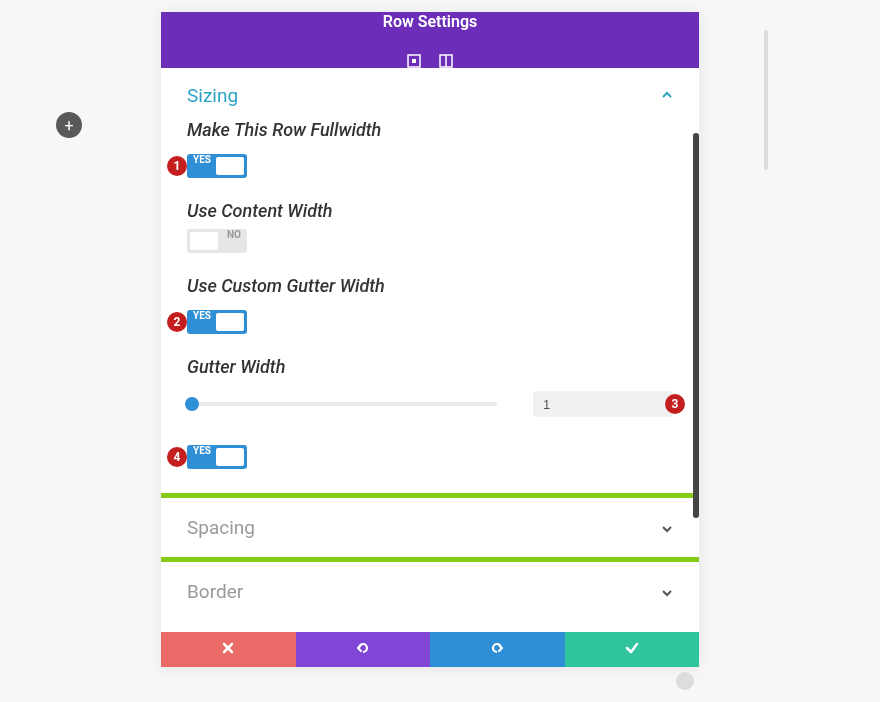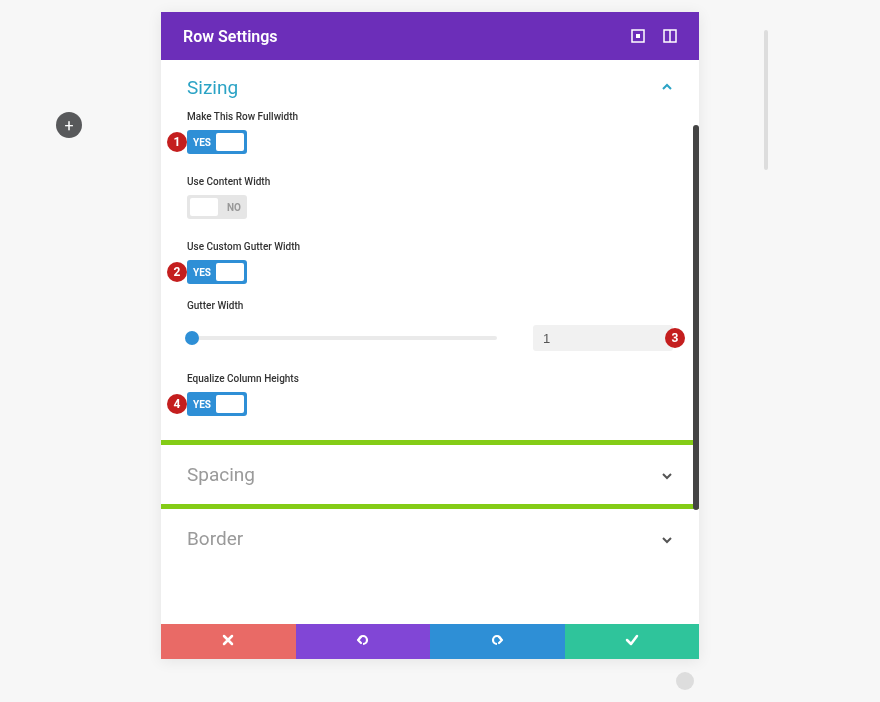--- a/index.html
+++ b/index.html
@@ -29,25 +29,26 @@
   .modal {
     position: absolute;
     left: 161px;
     top: 12px;
     width: 538px;
     background: #fff;
     box-shadow: 0 2px 14px rgba(0,0,0,0.08);
   }
   .modal-header {
     background: #6c2eb9;
-    height: 48px;
+    height: 56px;
     display: flex;
     align-items: center;
     justify-content: space-between;
     padding: 0 22px;
+    flex-direction: column;
   }
   .modal-title {
     color: #fff;
     font-weight: 600;
     font-size: 16px;
   }
   .header-icons { display: flex; gap: 18px; }
   .header-icon { color: #fff; cursor: pointer; display:flex; align-items:center; }
   .tabs {
     background: #8246d6;
@@ -96,31 +97,31 @@
     color: #9a9a9a;
     font-size: 19px;
   }
   .chevron { color: #333; font-size: 14px; }
   .chevron.closed { color: #555; transform: rotate(180deg); }
   .section-body { padding: 4px 26px 24px 26px; }
   .field { margin-top: 14px; }
   .field:first-child { margin-top: 0; }
   .field-label {
     color: #333;
-    font-size: 10px;
+    font-size: 18px;
     font-weight: 500;
     margin-bottom: 8px;
     display: block;
+    font-style: italic;
   }
   .toggle {
     width: 60px;
     height: 24px;
     border-radius: 3px;
     display: flex;
-    align-items: center;
     font-size: 10px;
     font-weight: 700;
     position: relative;
     cursor: pointer;
     padding: 0 6px;
   }
   .toggle.on { background: #2e8fd6; color: #fff; justify-content: flex-start; }
   .toggle.off { background: #e6e6e6; color: #999; justify-content: flex-end; }
   .toggle .knob {
     position: absolute;
@@ -274,35 +275,34 @@
         <span class="field-label">Use Custom Gutter Width</span>
         <div style="position:relative; display:inline-block;">
           <div class="badge" style="left:-20px; top:2px;">2</div>
           <div class="toggle on">
             <span>YES</span>
             <span class="knob"></span>
           </div>
         </div>
       </div>
 
-      <div class="field" style="margin-top:16px;">
+      <div class="field" style="margin-top:22px;">
         <span class="field-label">Gutter Width</span>
         <div class="slider-row">
           <div class="slider-track">
             <div class="slider-thumb"></div>
           </div>
           <div style="position:relative;">
             <input class="slider-input" value="1" style="">
             <div class="badge" style="right:-12px; top:3px;">3</div>
           </div>
         </div>
       </div>
 
       <div class="field" style="margin-top:22px;">
-        <span class="field-label">Equalize Column Heights</span>
         <div style="position:relative; display:inline-block;">
           <div class="badge" style="left:-20px; top:2px;">4</div>
           <div class="toggle on">
             <span>YES</span>
             <span class="knob"></span>
           </div>
         </div>
       </div>
 
     </div>

